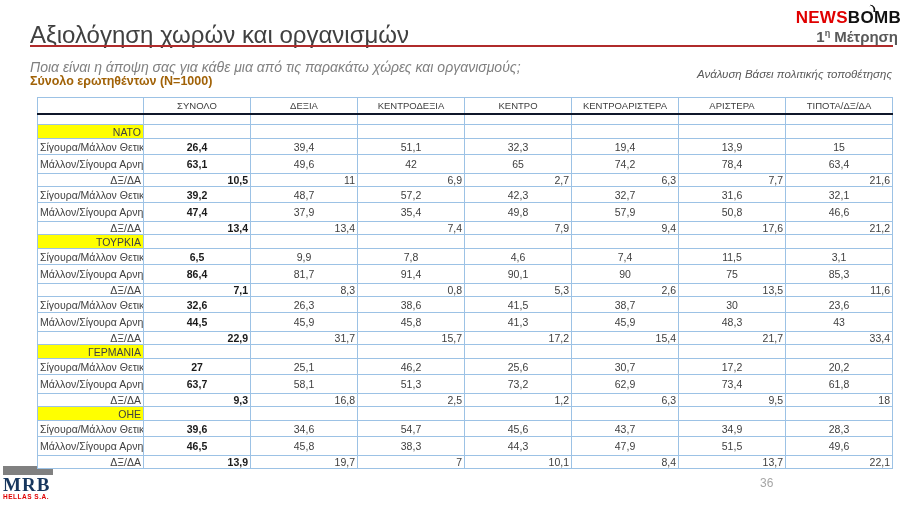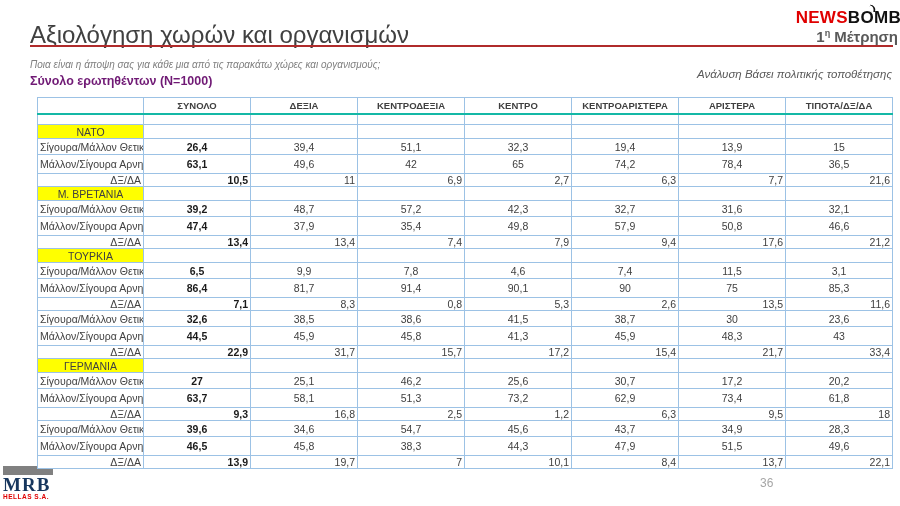--- a/index.html
+++ b/index.html
@@ -9,30 +9,30 @@
   .brand{position:absolute;right:7px;top:9px;font-size:17px;font-weight:700;letter-spacing:.3px;line-height:1;}
   .brand .news{color:var(--brand-red,#E00000);}
   .brand .bomb{color:#111;}
   .bomb-o{position:relative;display:inline-block;}
   .bomb-o::after{content:"";position:absolute;top:-4px;right:-2px;width:5px;height:6px;border-right:2px solid #111;border-top:1px solid #111;border-radius:0 6px 0 0;transform:rotate(12deg);}
   .measurement{position:absolute;right:10px;top:28px;font-size:15px;font-weight:700;color:#595959;}
   .measurement sup{font-size:9px;}
   .measurement .mword{margin-left:4px;}
   .redline{position:absolute;left:30px;width:863px;top:45px;height:2px;background:var(--accent-red,#B02B2B);}
 
-  .question{position:absolute;left:30px;top:59px;font-size:10px;font-style:italic;color:#808080;}
-  .sample{position:absolute;left:30px;top:74px;font-size:12.5px;font-weight:700;color:#701a75;}
+  .question{position:absolute;left:30px;top:59px;font-size:14px;font-style:italic;color:#808080;}
+  .sample{position:absolute;left:30px;top:74px;font-size:12.5px;font-weight:700;color:#a16207;}
   .note{position:absolute;right:16px;top:68px;font-size:11.5px;font-style:italic;color:#595959;}
 
   table.results{position:absolute;left:37px;top:97px;width:856px;border-collapse:collapse;table-layout:fixed;z-index:2;}
   .results col.label-col{width:106px;}
   .results th,.results td{border:1px solid var(--border-blue,#9CC2E5);background:#fff;text-align:center;vertical-align:middle;padding:0 2px;color:#404040;overflow:hidden;white-space:nowrap;}
-  .results thead th{height:15px;font-size:9.5px;font-weight:700;color:#404040;border-bottom:2px solid #14b8a6;}
+  .results thead th{height:15px;font-size:9.5px;font-weight:400;color:#404040;border-bottom:2px solid #0f172a;}
   .spacer-row td{height:9px;}
-  .group-row td{height:13px;font-size:10px;}
+  .group-row td{height:13px;font-size:10px;text-align:right;}
   .group-row td.group-label{background:var(--hl-yellow,#FFFF00);color:#404040;}
   .row-pos td{height:15px;}
   .row-neg td{height:18px;}
   .row-dk td{height:12px;text-align:right;}
   .results tbody td{font-size:10.5px;}
   .results td.total{font-weight:700;color:#1a1a1a;}
 
   .pagenum{position:absolute;left:760px;top:476px;font-size:12px;color:#A6A6A6;z-index:3;}
   .mrb{position:absolute;left:3px;top:466px;z-index:1;}
   .mrb-bar{width:50px;height:9px;background:#808080;margin-bottom:1px;}
@@ -107,42 +107,32 @@
           <td>15</td>
         </tr>
         <tr class="row-neg">
           <td class="row-label">Μάλλον/Σίγουρα Αρνητική</td>
           <td class="total">63,1</td>
           <td>49,6</td>
           <td>42</td>
           <td>65</td>
           <td>74,2</td>
           <td>78,4</td>
-          <td>36,5</td>
+          <td>63,4</td>
         </tr>
         <tr class="row-dk">
           <td class="row-label">ΔΞ/ΔΑ</td>
           <td class="total">10,5</td>
           <td>11</td>
           <td>6,9</td>
           <td>2,7</td>
           <td>6,3</td>
           <td>7,7</td>
           <td>21,6</td>
         </tr>
-        <tr class="group-row">
-          <td class="group-label">Μ. ΒΡΕΤΑΝΙΑ</td>
-          <td></td>
-          <td></td>
-          <td></td>
-          <td></td>
-          <td></td>
-          <td></td>
-          <td></td>
-        </tr>
         <tr class="row-pos">
           <td class="row-label">Σίγουρα/Μάλλον Θετική</td>
           <td class="total">39,2</td>
           <td>48,7</td>
           <td>57,2</td>
           <td>42,3</td>
           <td>32,7</td>
           <td>31,6</td>
           <td>32,1</td>
         </tr>
@@ -202,21 +192,21 @@
           <td>8,3</td>
           <td>0,8</td>
           <td>5,3</td>
           <td>2,6</td>
           <td>13,5</td>
           <td>11,6</td>
         </tr>
         <tr class="row-pos">
           <td class="row-label">Σίγουρα/Μάλλον Θετική</td>
           <td class="total">32,6</td>
-          <td>38,5</td>
+          <td>26,3</td>
           <td>38,6</td>
           <td>41,5</td>
           <td>38,7</td>
           <td>30</td>
           <td>23,6</td>
         </tr>
         <tr class="row-neg">
           <td class="row-label">Μάλλον/Σίγουρα Αρνητική</td>
           <td class="total">44,5</td>
           <td>45,9</td>
@@ -269,20 +259,30 @@
         <tr class="row-dk">
           <td class="row-label">ΔΞ/ΔΑ</td>
           <td class="total">9,3</td>
           <td>16,8</td>
           <td>2,5</td>
           <td>1,2</td>
           <td>6,3</td>
           <td>9,5</td>
           <td>18</td>
         </tr>
+        <tr class="group-row">
+          <td class="group-label">ΟΗΕ</td>
+          <td></td>
+          <td></td>
+          <td></td>
+          <td></td>
+          <td></td>
+          <td></td>
+          <td></td>
+        </tr>
         <tr class="row-pos">
           <td class="row-label">Σίγουρα/Μάλλον Θετική</td>
           <td class="total">39,6</td>
           <td>34,6</td>
           <td>54,7</td>
           <td>45,6</td>
           <td>43,7</td>
           <td>34,9</td>
           <td>28,3</td>
         </tr>

